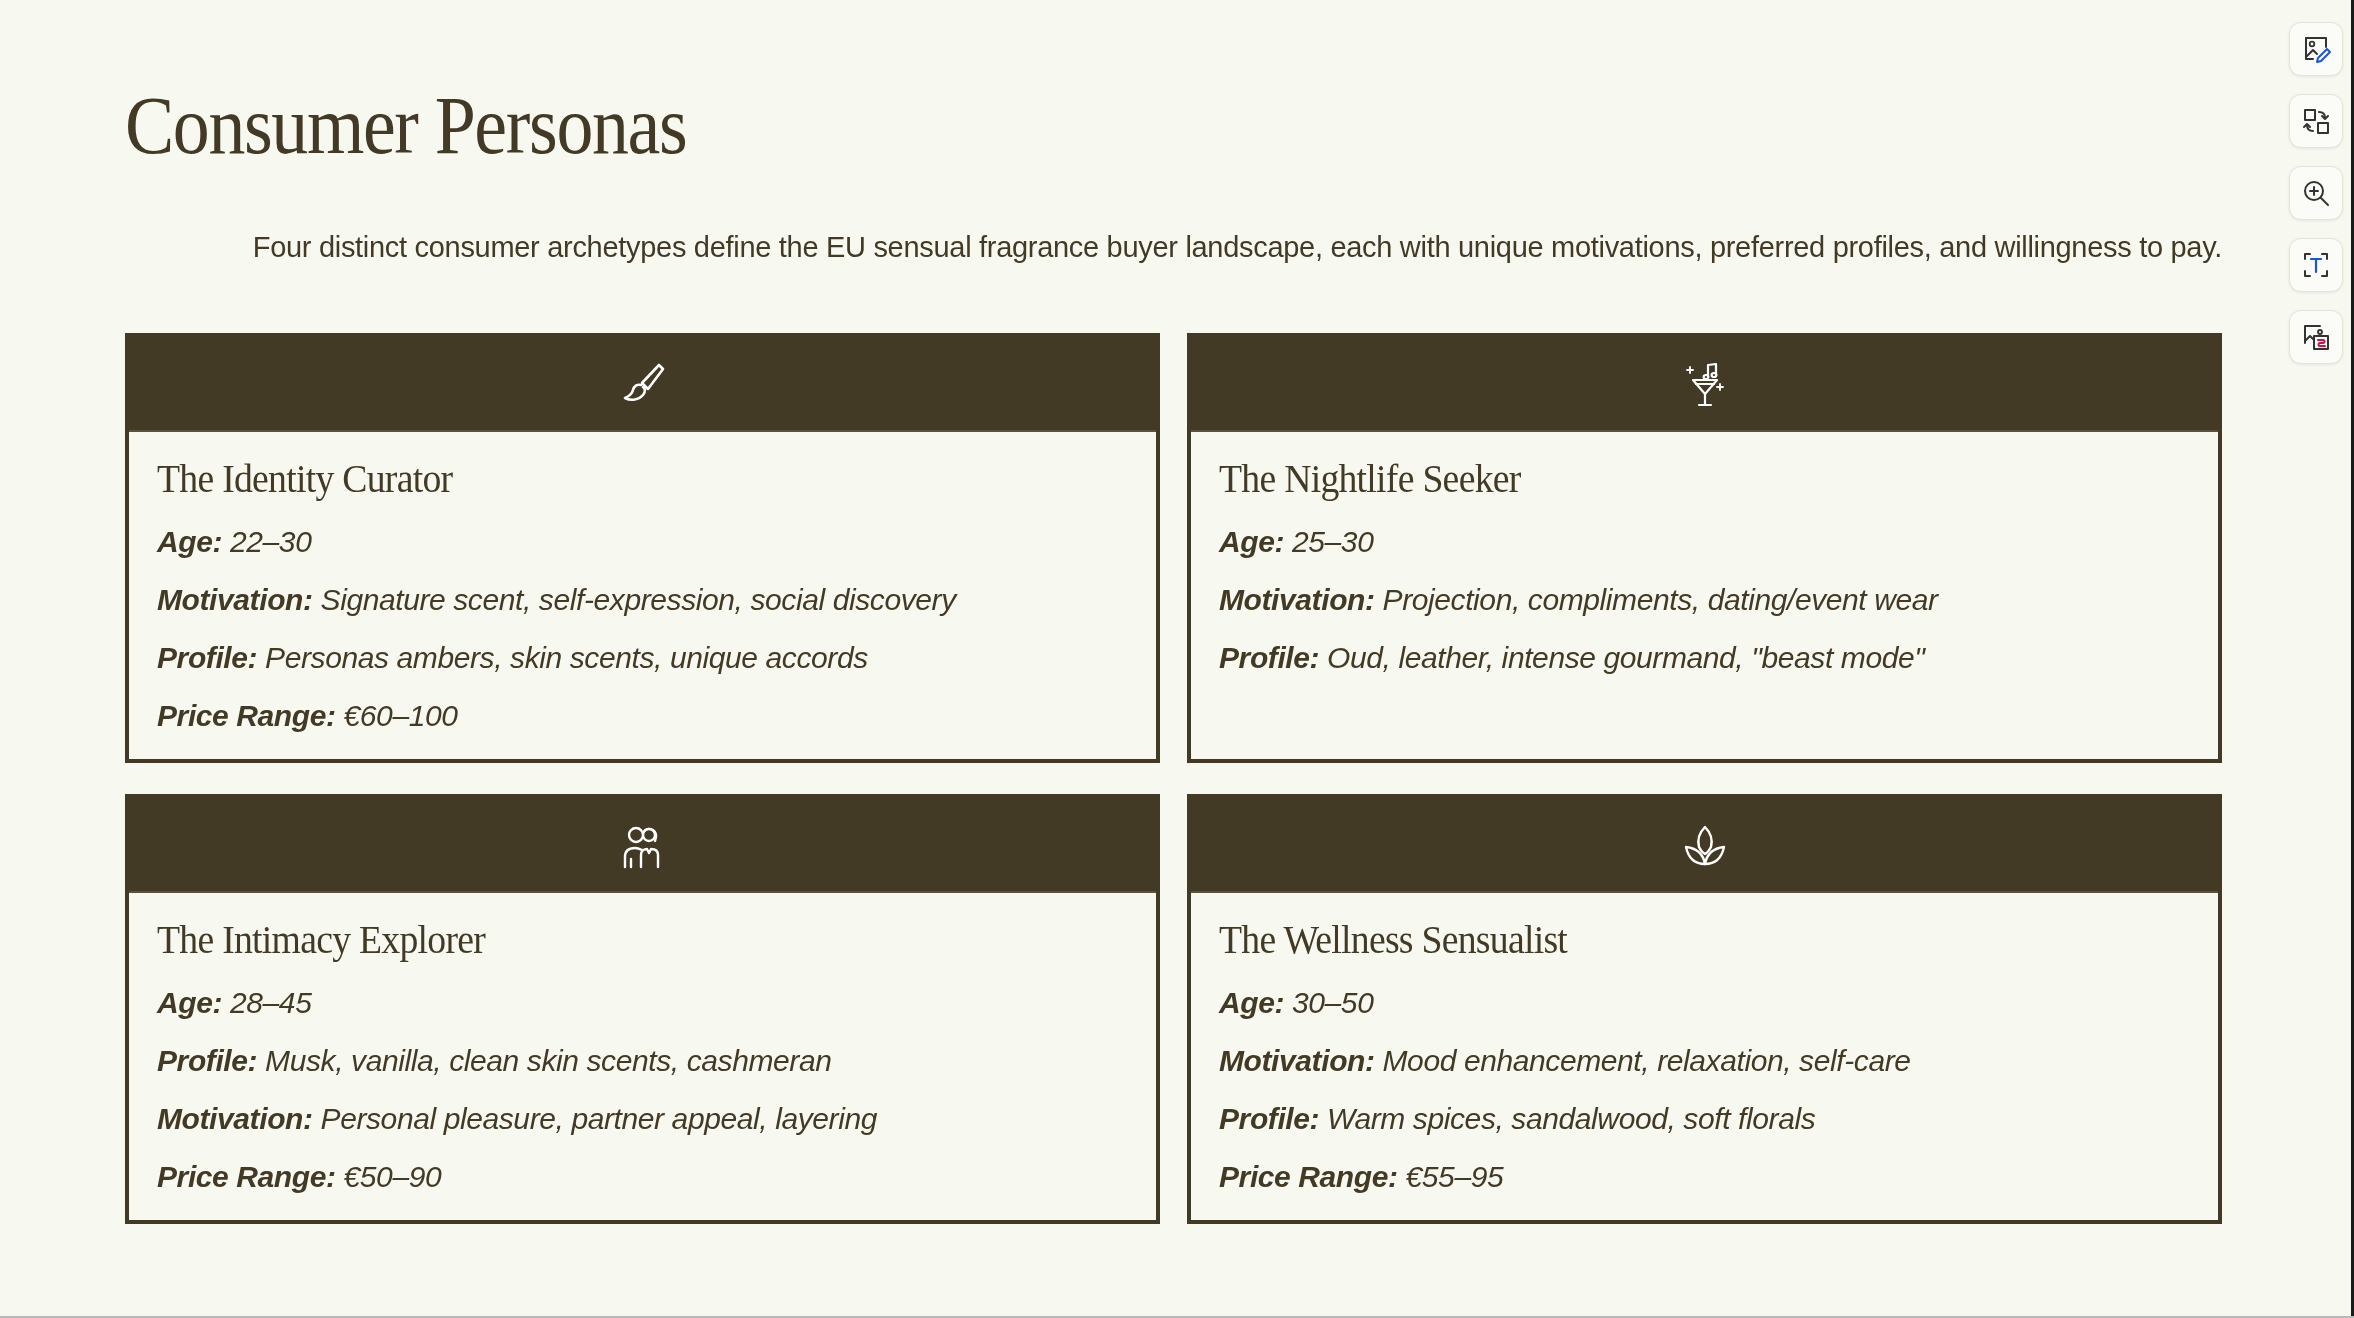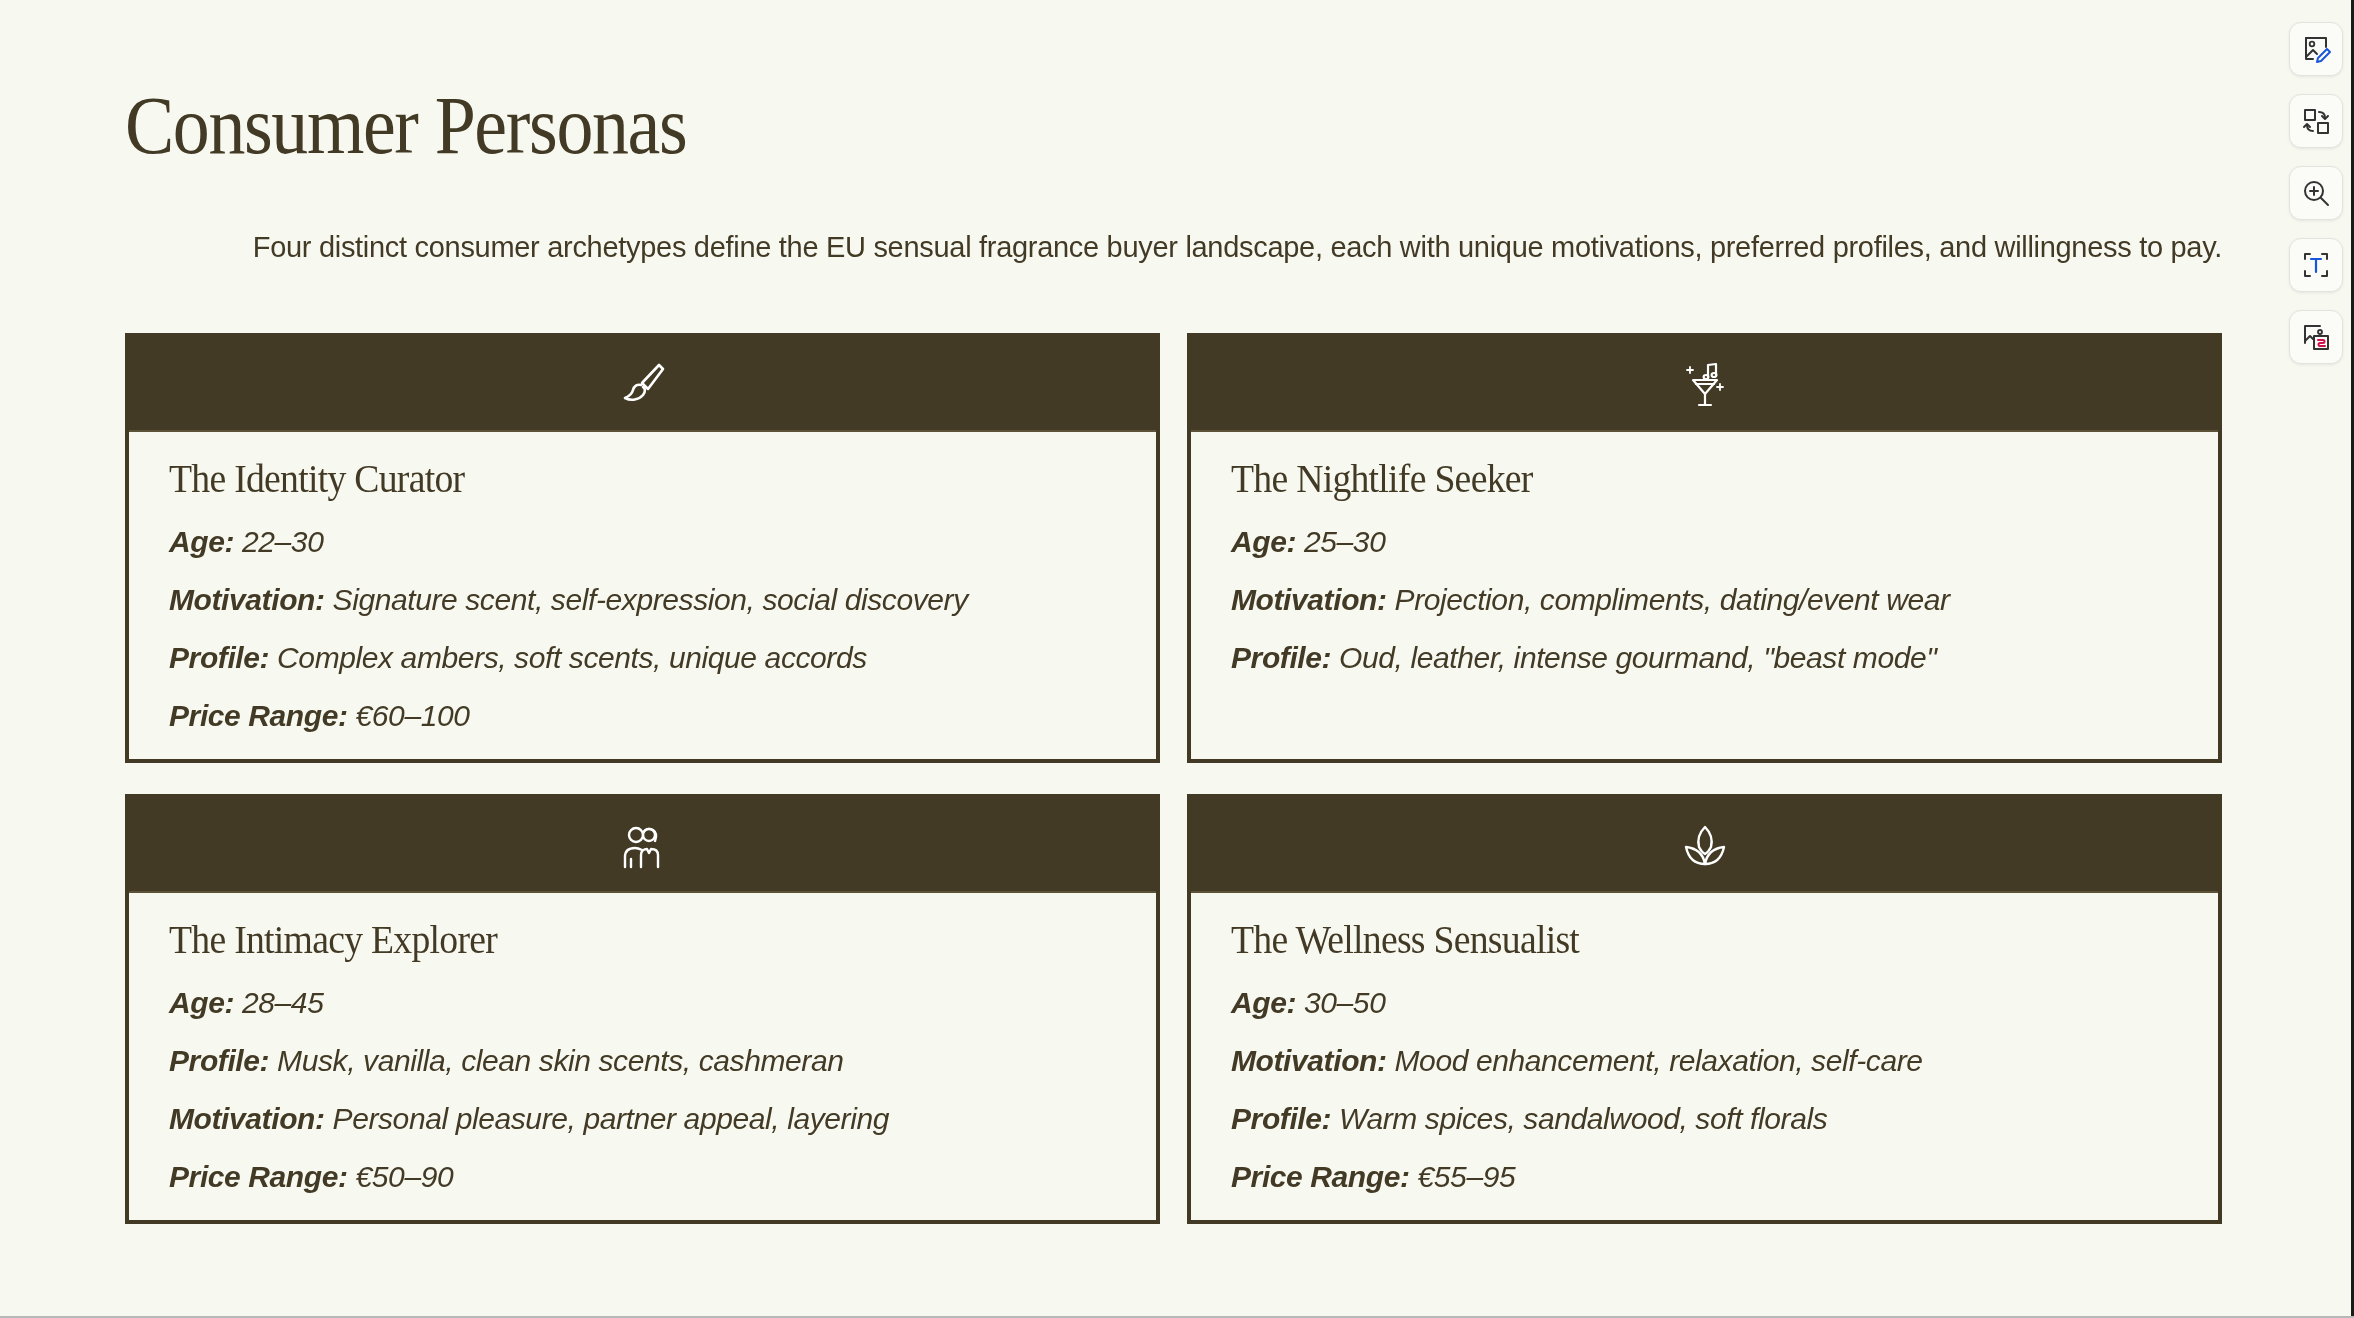--- a/index.html
+++ b/index.html
@@ -50,21 +50,20 @@
   .card-header {
     height: 95px;
     background: #433a26;
     border-bottom: 2px solid #5c5238;
     display: flex; align-items: center; justify-content: center;
     flex: 0 0 auto;
   }
   .card-header svg { width: 56px; height: 56px; display: block; }
   .card-body {
     padding: 22px 28px 0 28px;
-    margin-left: 12px;
   }
   .card-title {
     font-family: "Liberation Serif", "DejaVu Serif", serif;
     font-weight: 400;
     font-size: 41px;
     line-height: 48px;
     letter-spacing: -0.8px;
     color: #433a26;
     transform: scaleX(0.92);
     transform-origin: left center;
@@ -119,21 +118,21 @@
         <svg viewBox="0 0 56 56" fill="none" stroke="#fff" stroke-width="2.6" stroke-linecap="round" stroke-linejoin="round">
           <path d="M44 9 L48 13 L33 33 L27 27 Z"></path>
           <path d="M26 29 C22 28 19 30 18 34 C17 38 15 40 10 42 C16 45 24 44 28 39 C31 35 30 32 28 31"></path>
         </svg>
       </span>
     </div>
     <div class="card-body">
       <div class="card-title">The Identity Curator</div>
       <div class="field"><span class="label">Age:</span> <span>22–30</span></div>
       <div class="field"><span class="label">Motivation:</span> <span>Signature scent, self-expression, social discovery</span></div>
-      <div class="field"><span class="label">Profile:</span> <span>Complex ambers, soft scents, unique accords</span></div>
+      <div class="field"><span class="label">Profile:</span> <span>Personas ambers, skin scents, unique accords</span></div>
       <div class="field"><span class="label">Price Range:</span> <span>€60–100</span></div>
     </div>
   </div>
 
   <div class="card">
     <div class="card-header">
       <span>
         <svg viewBox="0 0 56 56" fill="none" stroke="#fff" stroke-width="2.2" stroke-linecap="round" stroke-linejoin="round">
           <path d="M16 24 L40 24 L28 38 Z"></path>
           <path d="M19 28 L37 28"></path>

